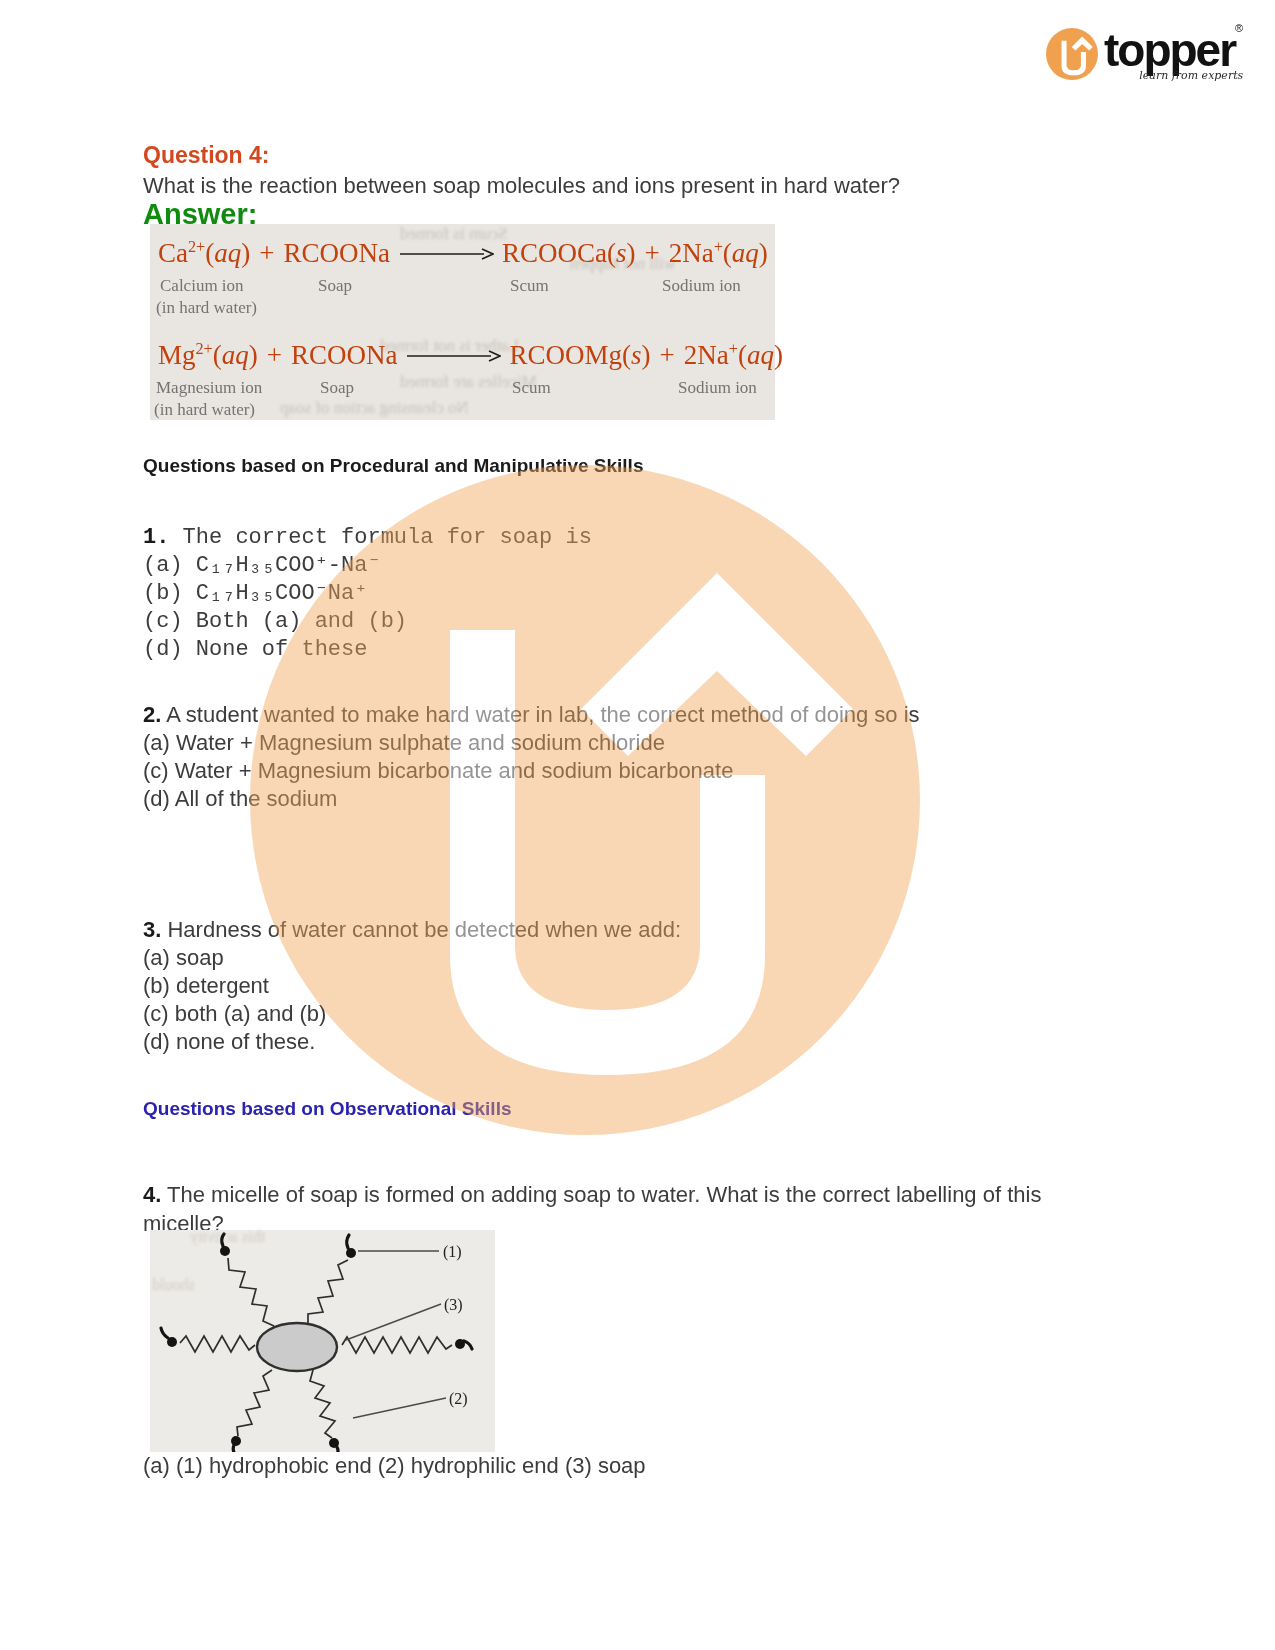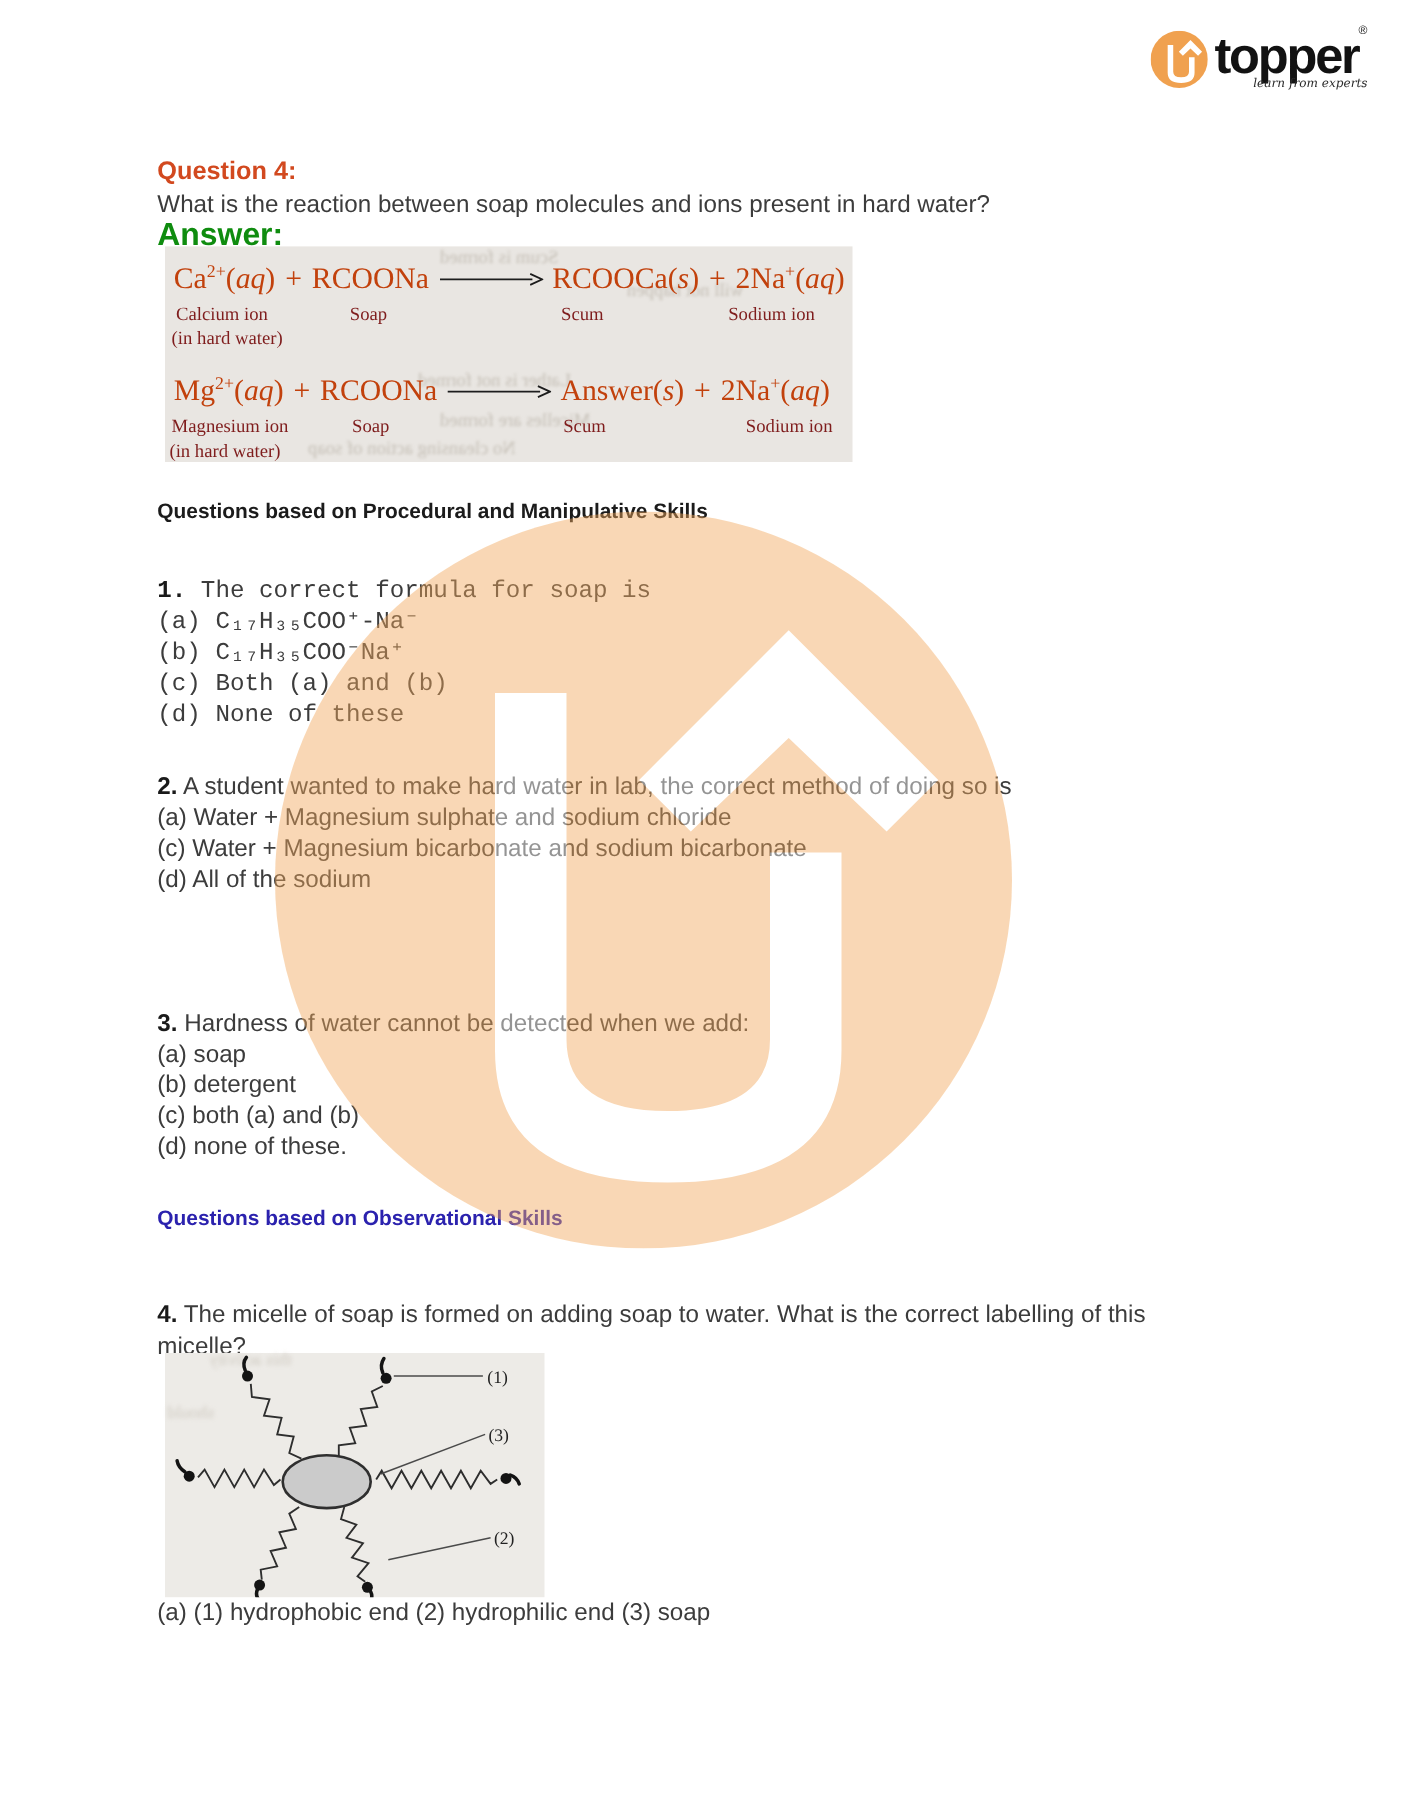--- a/index.html
+++ b/index.html
@@ -28,21 +28,21 @@
   
   .scan{position:absolute;left:150px;top:224px;width:625px;height:196px;background:#E9E6E2;}
   .scan .ghost{position:absolute;font-family:"Liberation Serif","DejaVu Serif",serif;font-size:17px;
                color:#a79f92;transform:scaleX(-1);filter:blur(1.6px);opacity:.55;white-space:nowrap;}
   .eq-row{position:absolute;left:8px;white-space:nowrap;font-family:"Liberation Serif","DejaVu Serif",serif;
           font-size:27px;color:#c2410c;}
   .eq-row sup{font-size:60%;vertical-align:super;letter-spacing:0;}
   .eq-row i{font-style:italic;}
   .eq-row .plus{margin:0 9px;}
   .rx-arrow{margin:0 8px 4px 8px;vertical-align:middle;}
-  .eq-label{position:absolute;font-family:"Liberation Serif","DejaVu Serif",serif;font-size:17px;color:#7f1d1d;white-space:nowrap;}
+  .eq-label{position:absolute;font-family:"Liberation Serif","DejaVu Serif",serif;font-size:17px;color:#737373;white-space:nowrap;}
 
   
   .watermark{position:absolute;left:250px;top:465px;width:670px;height:670px;opacity:.45;
              pointer-events:none;z-index:6;}
 
   
   .diagram{position:absolute;left:150px;top:1230px;width:345px;height:222px;background:#EDEBE7;}
   .diagram .ghost{position:absolute;font-family:"Liberation Serif","DejaVu Serif",serif;font-size:16px;
                   color:#c2bcb1;transform:scaleX(-1);filter:blur(1.8px);opacity:.7;white-space:nowrap;}
   .diagram svg{position:absolute;left:0;top:0;}
@@ -89,21 +89,21 @@
     <span class="eq-label" style="left:10px;top:52px;">Calcium ion</span>
     <span class="eq-label" style="left:168px;top:52px;">Soap</span>
     <span class="eq-label" style="left:360px;top:52px;">Scum</span>
     <span class="eq-label" style="left:512px;top:52px;">Sodium ion</span>
     <span class="eq-label" style="left:6px;top:74px;">(in hard water)</span>
 
     <div class="eq-row" style="top:116px;">
       <span>Mg</span><sup>2+</sup><span>(</span><i>aq</i><span>)</span><span class="plus">+</span><span>RCOONa</span><svg class="rx-arrow" width="96" height="14">
           <line x1="2" y1="7" x2="86" y2="7" stroke="#1d1d1d" stroke-width="1.6"></line>
           <path d="M84,2 L95,7 L84,12" fill="none" stroke="#1d1d1d" stroke-width="1.6"></path>
-        </svg><span>Answer</span><span>(</span><i>s</i><span>)</span><span class="plus">+</span><span>2Na</span><sup>+</sup><span>(</span><i>aq</i><span>)</span>
+        </svg><span>RCOOMg</span><span>(</span><i>s</i><span>)</span><span class="plus">+</span><span>2Na</span><sup>+</sup><span>(</span><i>aq</i><span>)</span>
     </div>
     <span class="eq-label" style="left:6px;top:154px;">Magnesium ion</span>
     <span class="eq-label" style="left:170px;top:154px;">Soap</span>
     <span class="eq-label" style="left:362px;top:154px;">Scum</span>
     <span class="eq-label" style="left:528px;top:154px;">Sodium ion</span>
     <span class="eq-label" style="left:4px;top:176px;">(in hard water)</span>
   </div>
 
   <div class="abs sec-head" style="left:143px;top:455px;">Questions based on Procedural and Manipulative Skills</div>
 

